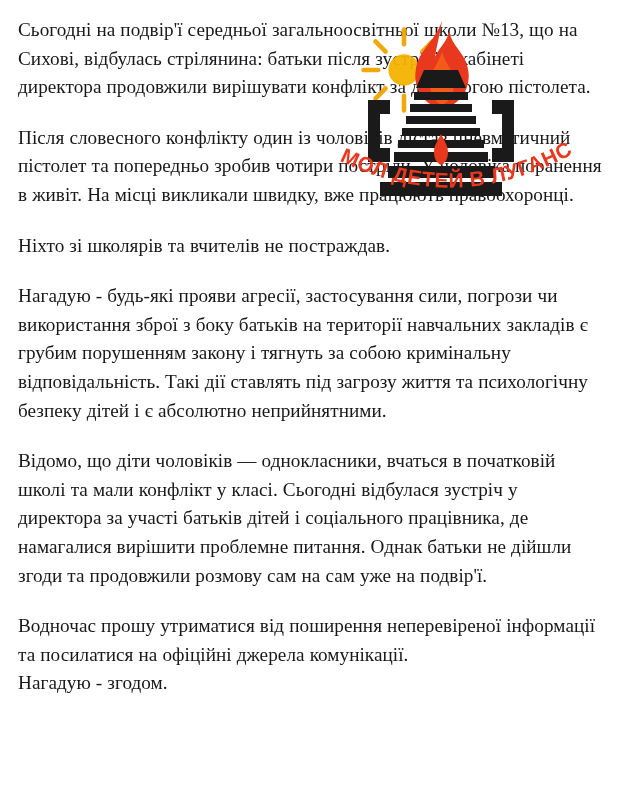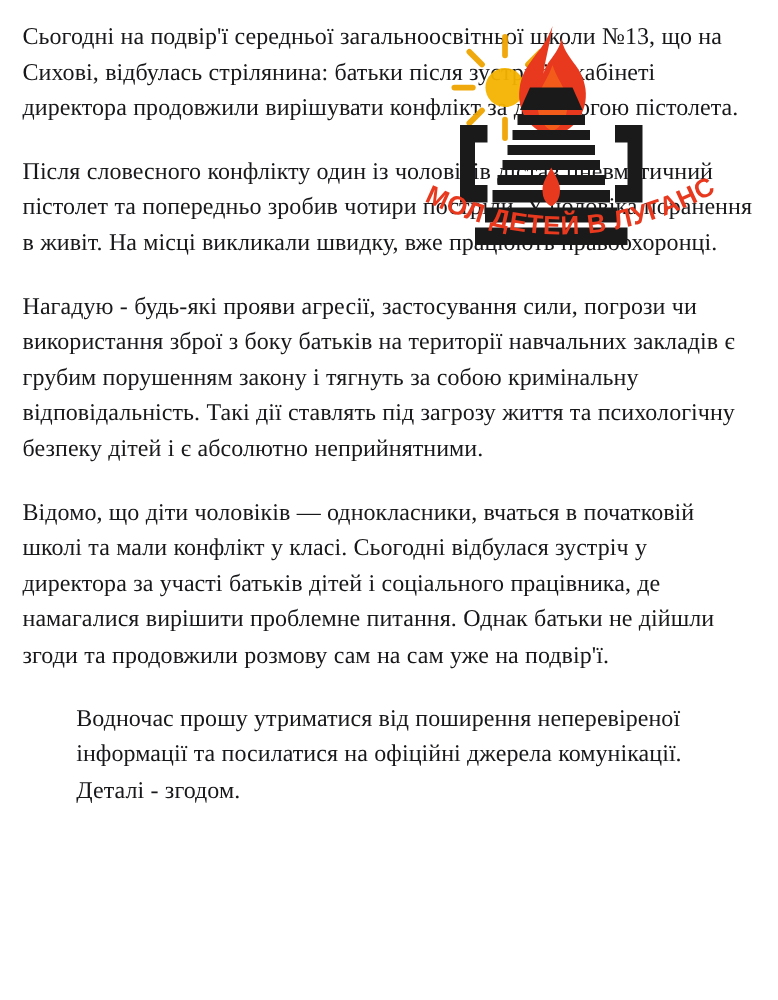--- a/index.html
+++ b/index.html
@@ -28,21 +28,20 @@
   .para {
     font-size: 19.2px;
     line-height: 28.6px;
     margin: 0 0 22px 0;
     text-align: left;
     letter-spacing: 0.05px;
     word-spacing: 0.2px;
   }
   .para.tight {
     margin-bottom: 0;
-    margin-left: 43px;
   }
   
   .watermark {
     position: absolute;
     left: 330px;
     top: 20px;
     width: 250px;
     height: 210px;
     z-index: 5;
     pointer-events: none;
@@ -84,24 +83,25 @@
   }
 </style>
 </head>
 <body>
 
 <div class="page">
 
   <div class="article">
     <p class="para">Сьогодні на подвір'ї середньої загальноосвітньої школи №13, що на Сихові, відбулась стрілянина: батьки після зустрічі в кабінеті директора продовжили вирішувати конфлікт за допомогою пістолета.</p>
     <p class="para">Після словесного конфлікту один із чоловіків дістав пневматичний пістолет та попередньо зробив чотири постріли. У чоловіка поранення в живіт. На місці викликали швидку, вже працюють правоохоронці.</p>
+    <p class="para">Ніхто зі школярів та вчителів не постраждав.</p>
     <p class="para">Нагадую - будь-які прояви агресії, застосування сили, погрози чи використання зброї з боку батьків на території навчальних закладів є грубим порушенням закону і тягнуть за собою кримінальну відповідальність. Такі дії ставлять під загрозу життя та психологічну безпеку дітей і є абсолютно неприйнятними.</p>
     <p class="para">Відомо, що діти чоловіків — однокласники, вчаться в початковій школі та мали конфлікт у класі. Сьогодні відбулася зустріч у директора за участі батьків дітей і соціального працівника, де намагалися вирішити проблемне питання. Однак батьки не дійшли згоди та продовжили розмову сам на сам уже на подвір'ї.</p>
     <p class="para tight">Водночас прошу утриматися від поширення неперевіреної інформації та посилатися на офіційні джерела комунікації.</p>
-    <p class="para tight">Деталі - згодом.</p>
+    <p class="para tight">Нагадую - згодом.</p>
   </div>
 
   <div class="watermark">
 
     <svg class="wm-sun" viewBox="0 0 100 100">
       <g fill="#f0a500" opacity="0.95">
         <circle cx="50" cy="50" r="17" fill="#f5b301"></circle>
         <g stroke="#f0a500" stroke-width="5" stroke-linecap="round">
           <line x1="50" y1="6" x2="50" y2="22"></line>
           <line x1="50" y1="78" x2="50" y2="94"></line>

